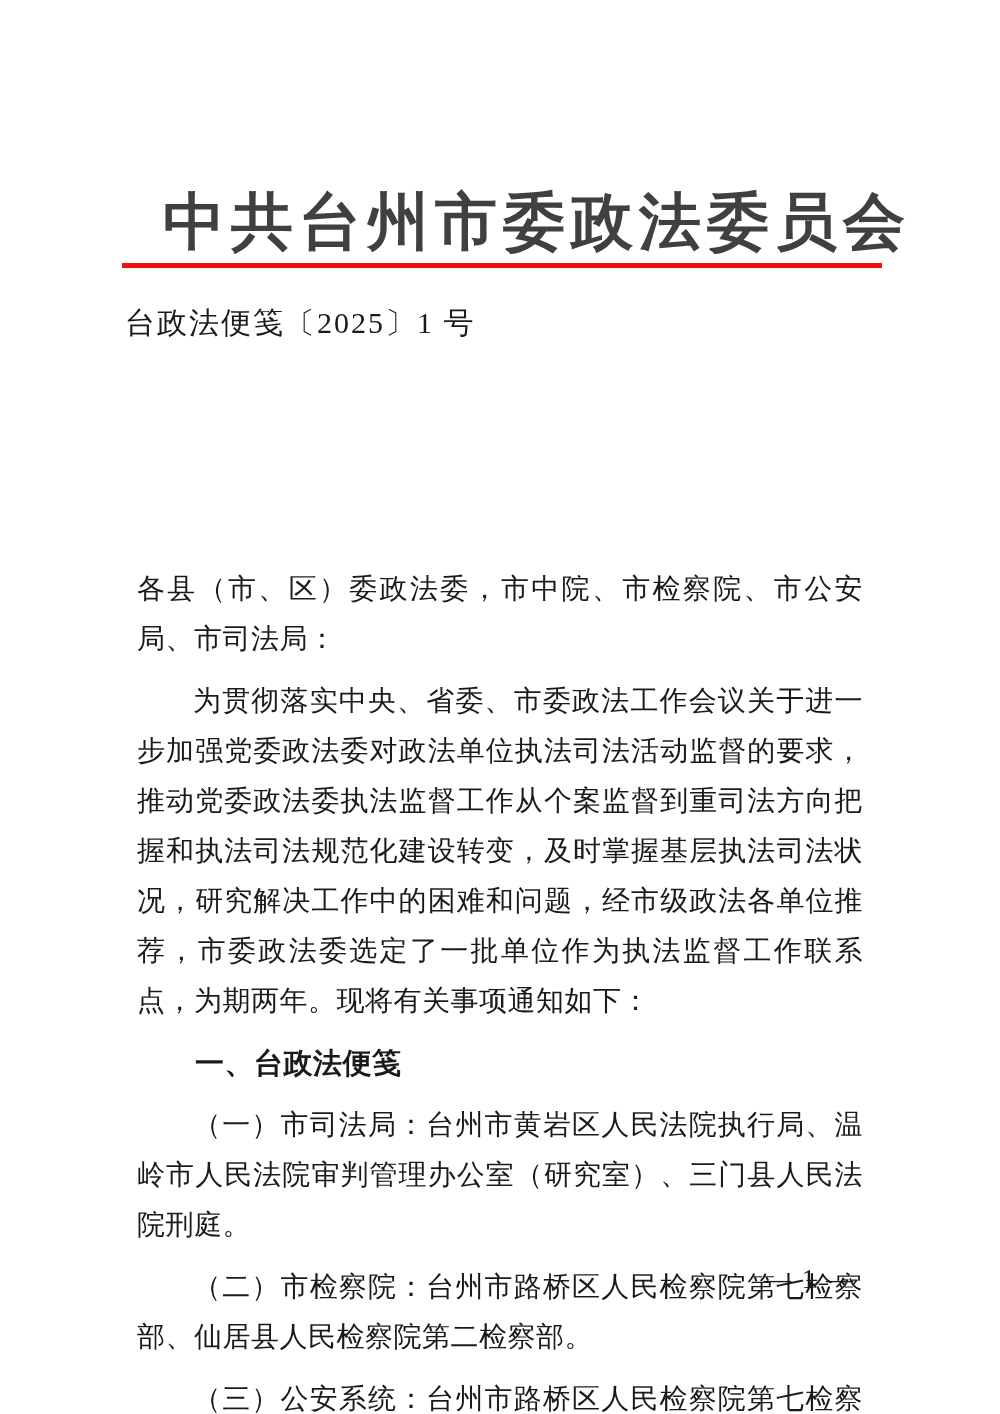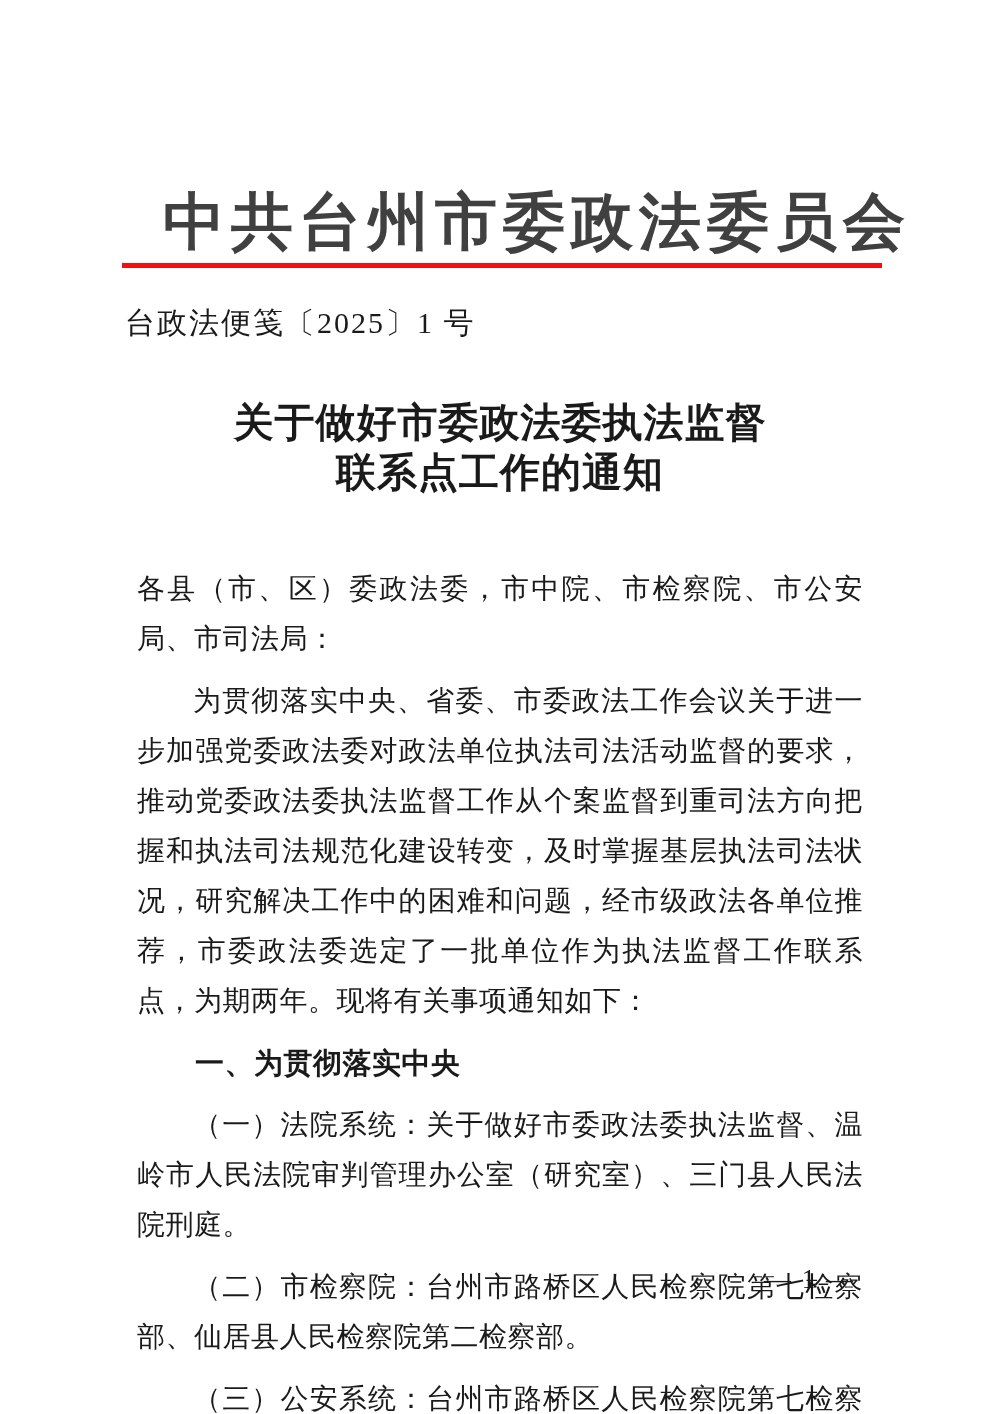--- a/index.html
+++ b/index.html
@@ -93,29 +93,25 @@
 <body>
 
 <div class="page">
 
   <div class="letterhead">中共台州市委政法委员会</div>
 
   <div class="red-line"></div>
 
   <div class="doc-number">台政法便笺〔2025〕1 号</div>
 
-  <div class="doc-title">
-    <div>关于做好市委政法委执法监督</div>
-    <div>联系点工作的通知</div>
-  </div>
 
   <div class="body-text">
     <p>各县（市、区）委政法委，市中院、市检察院、市公安局、市司法局：</p>
     <p class="indent">为贯彻落实中央、省委、市委政法工作会议关于进一步加强党委政法委对政法单位执法司法活动监督的要求，推动党委政法委执法监督工作从个案监督到重司法方向把握和执法司法规范化建设转变，及时掌握基层执法司法状况，研究解决工作中的困难和问题，经市级政法各单位推荐，市委政法委选定了一批单位作为执法监督工作联系点，为期两年。现将有关事项通知如下：</p>
-    <p class="indent section-heading">一、为贯彻落实中央</p>
-    <p class="indent">（一）法院系统：关于做好市委政法委执法监督、温岭市人民法院审判管理办公室（研究室）、三门县人民法院刑庭。</p>
+    <p class="indent section-heading">一、台政法便笺</p>
+    <p class="indent">（一）市司法局：台州市黄岩区人民法院执行局、温岭市人民法院审判管理办公室（研究室）、三门县人民法院刑庭。</p>
     <p class="indent">（二）市检察院：台州市路桥区人民检察院第七检察部、仙居县人民检察院第二检察部。</p>
     <p class="indent">（三）公安系统：台州市路桥区人民检察院第七检察部、</p>
   </div>
 
   <div class="page-number">— 1 —</div>
 
 </div>
 
 </body></html>

